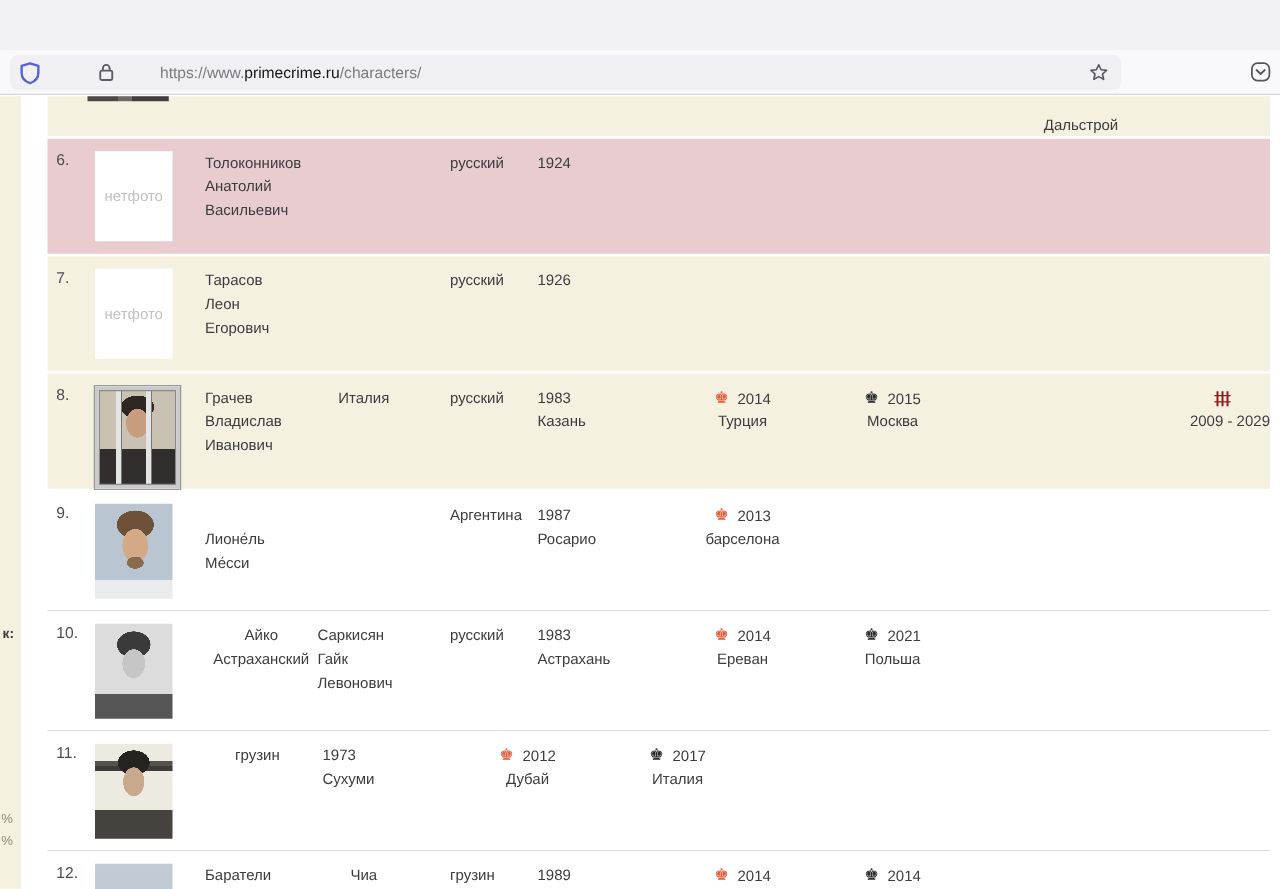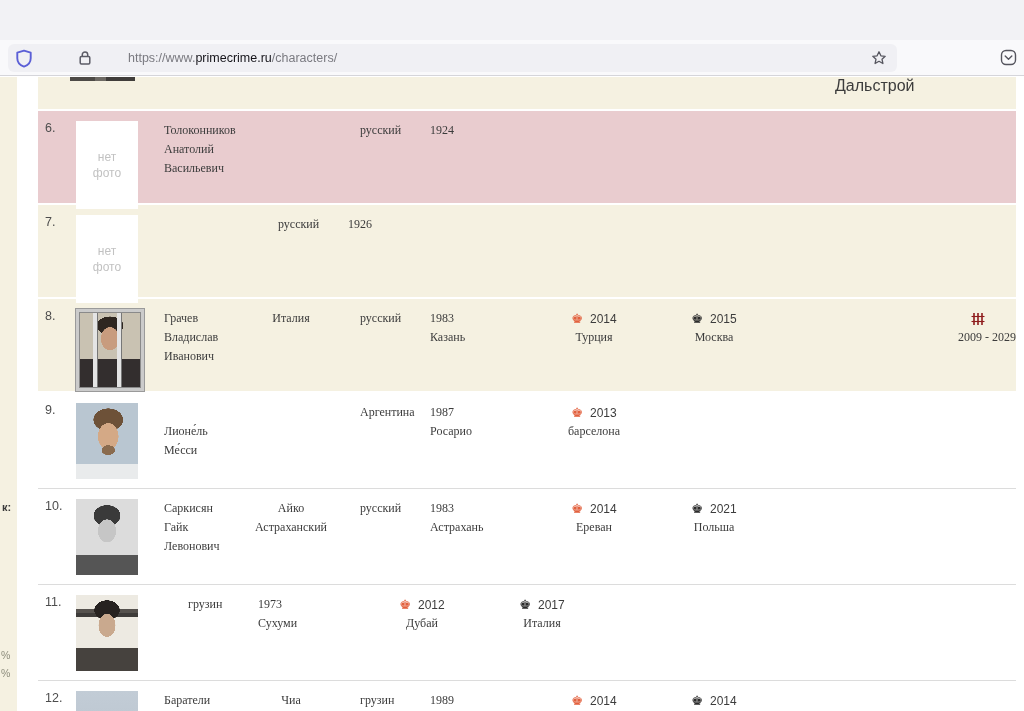--- a/index.html
+++ b/index.html
@@ -28,40 +28,40 @@
   .table        { position:absolute; left:38px; top:77px; width:978px; }
   .row          { display:flex; align-items:flex-start; padding-top:10px; font-size:12px; color:#3c3c3c; }
   .row.pink     { background:#e9cccf; height:92px; margin-bottom:2px; }
   .row.beige    { background:#f5f1e1; height:92px; margin-bottom:2px; }
   .row.white    { background:#fff; height:96px; border-bottom:1px solid #dcdcdc; }
   .row.white.last { border-bottom:none; }
 
   .row-partial  { position:relative; height:32px; background:#f5f1e1; margin-bottom:2px; }
   .photo-sliver { position:absolute; left:32px; top:0; width:65px; height:4px;
                   background:linear-gradient(90deg,#4d4a46 0 38%,#6e6a64 38% 55%,#403d3a 55%); }
-  .partial-label{ position:absolute; left:797px; top:0; font-size:16px; color:#3c3c3c; }
+  .partial-label{ position:absolute; left:797px; top:16px; font-size:12px; color:#3c3c3c; }
 
   .cell         { flex:none; }
   .c-num        { width:38px; padding-left:7px; color:#4d4d4d; font-size:12.5px; }
   .c-photo      { width:88px; }
   .c-name       { width:82px; }
   .c-nick       { width:90px; text-align:center; }
   .c-eth        { width:94px; padding-left:24px; }
   .c-birth      { width:104px; text-align:left; }
   .c-crown      { width:120px; text-align:center; }
   .c-prison     { width:76px; margin-left:auto; text-align:right; }
 
-  .line         { display:block; min-height:19px; line-height:19px; white-space:nowrap;font-family:Liberation Serif, serif; }
+  .line         { display:block; min-height:19px; line-height:19px; white-space:nowrap; }
   .crown-line   { display:flex; justify-content:center; align-items:center; gap:7px; height:19px; }
   .crown        { font-family:"DejaVu Sans", sans-serif; font-size:13px; line-height:13px; }
   .crown.orange { color:#e2603d; }
   .crown.black  { color:#2b2b2b; }
 
   
-  .noimg        { width:62px; height:88px; background:#fff; display:flex; flex-direction:column;
+  .noimg        { width:62px; height:72px; background:#fff; display:flex; flex-direction:row;
                   justify-content:center; align-items:center; color:#c2c2c2; font-size:12px; line-height:16px; }
   .photo        { width:62px; height:76px; }
 
   .photo-gracheve { width:68px; height:82px; border:3px solid #cbcbcb;
       box-shadow:inset 0 0 0 1px #8a8a8a, 0 0 0 1px #9a9a9a;
       background:
         linear-gradient(90deg, transparent 0 14px, #e4e4e4 14px 18px, #777 18px 19px, transparent 19px 38px, #e4e4e4 38px 42px, #777 42px 43px, transparent 43px),
         radial-gradient(ellipse 15px 19px at 50% 35%, #c89c7e 0 60%, rgba(0,0,0,0) 61%),
         radial-gradient(ellipse 19px 13px at 50% 18%, #2e2620 0 70%, rgba(0,0,0,0) 71%),
         linear-gradient(#c9c2b2 0 62%, #332e2e 62%); }
@@ -157,20 +157,25 @@
   </div>
 
   <div class="row beige">
     <div class="cell c-num">7.</div>
     <div class="cell c-photo">
       <div class="noimg">
         <span>нет</span>
         <span>фото</span>
       </div>
     </div>
+    <div class="cell c-name">
+      <span class="line">Тарасов</span>
+      <span class="line">Леон</span>
+      <span class="line">Егорович</span>
+    </div>
     <div class="cell c-nick"></div>
     <div class="cell c-eth">
         <span class="line">русский</span>
       </div>
     <div class="cell c-birth">
         <span class="line">1926</span>
       </div>
   </div>
 
   <div class="row beige">
@@ -248,29 +253,29 @@
         </div>
       <span class="line">барселона</span>
     </div>
   </div>
 
   <div class="row white">
     <div class="cell c-num">10.</div>
     <div class="cell c-photo">
       <div class="photo photo-sarkisyan"></div>
     </div>
+    <div class="cell c-nick">
+      <span class="line">Айко</span>
+      <span class="line">Астраханский</span>
+    </div>
     <div class="cell c-name">
       <span class="line">Саркисян</span>
       <span class="line">Гайк</span>
       <span class="line">Левонович</span>
     </div>
-    <div class="cell c-nick">
-      <span class="line">Айко</span>
-      <span class="line">Астраханский</span>
-    </div>
     <div class="cell c-eth">
         <span class="line">русский</span>
       </div>
     <div class="cell c-birth">
       <span class="line">1983</span>
       <span class="line">Астрахань</span>
     </div>
     <div class="cell c-crown">
       <div class="crown-line">
           <span class="crown orange">♚</span>

